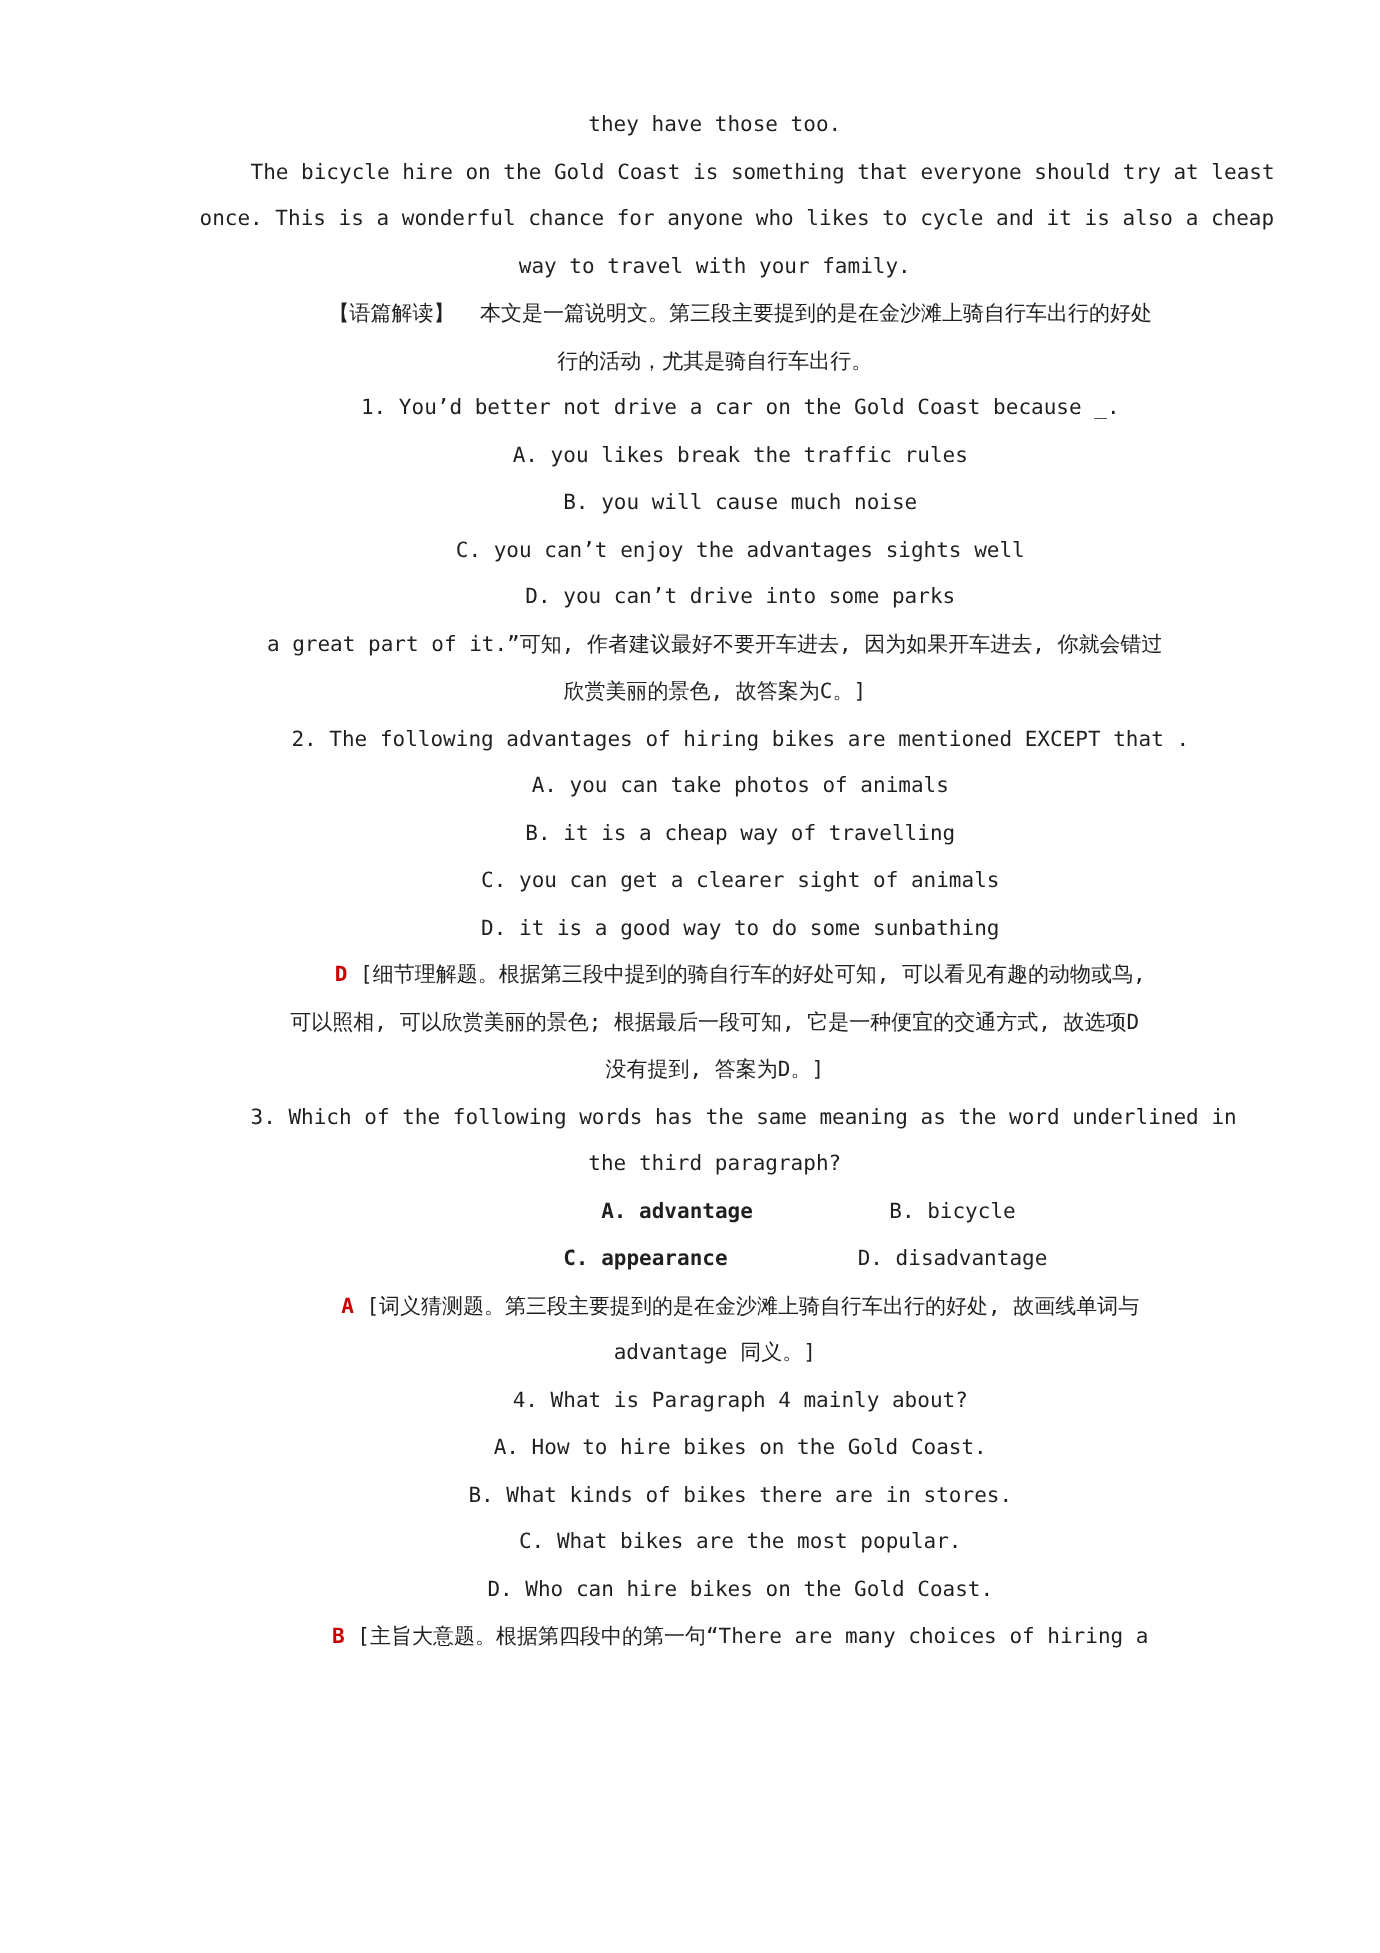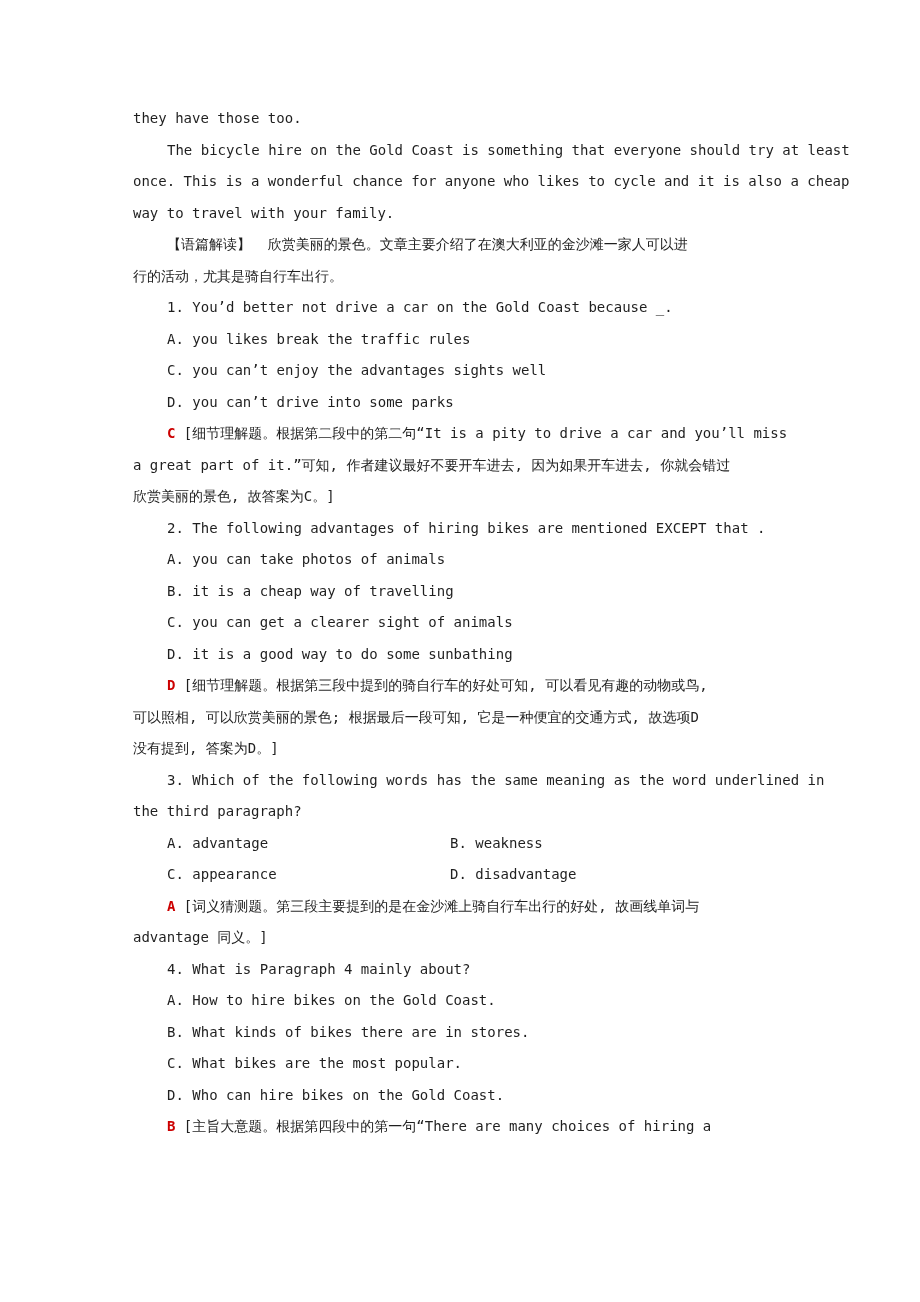--- a/index.html
+++ b/index.html
@@ -10,61 +10,62 @@
     overflow: hidden;
   }
   body {
     font-family: "DejaVu Sans Mono", "Liberation Mono", monospace;
     font-size: 14px;
     color: #1f1f1f;
   }
   .page {
     width: 920px;
     height: 1302px;
-    padding: 103px 100px 0 133px;
+    padding: 68px 100px 0 133px;
+    text-align: center;
   }
   .line {
     line-height: 31.5px;
     white-space: pre;
   }
   .line.indent {
     padding-left: 34px;
   }
   .run-b { font-weight: normal; }
   .run-r { font-weight: bold; color: var(--answer-red, #cc0000); }
-  .run-col { display: inline-block; width: 283px; }
+  .run-col { display: inline-block; width: 283px; font-weight: bold; }
 </style>
 </head>
 <body style="background: rgb(255, 255, 255); color: rgb(31, 31, 31);">
 
 <div class="page">
     <div class="line"><span>they have those too.</span></div>
     <div class="line indent"><span>The bicycle hire on the Gold Coast is something that everyone should try at least</span></div>
     <div class="line"><span>once. This is a wonderful chance for anyone who likes to cycle and it is also a cheap</span></div>
     <div class="line"><span>way to travel with your family.</span></div>
-    <div class="line indent"><span class="run-b">【语篇解读】</span><span>  欣赏美丽的景色。文章主要介绍了在澳大利亚的金沙滩一家人可以进</span></div>
+    <div class="line indent"><span class="run-b">【语篇解读】</span><span>  本文是一篇说明文。第三段主要提到的是在金沙滩上骑自行车出行的好处</span></div>
     <div class="line"><span>行的活动，尤其是骑自行车出行。</span></div>
     <div class="line indent"><span class="run-b">1.</span><span> You’d better not drive a car on the Gold Coast because _.</span></div>
     <div class="line indent"><span>A. you likes break the traffic rules</span></div>
+    <div class="line indent"><span>B. you will cause much noise</span></div>
     <div class="line indent"><span>C. you can’t enjoy the advantages sights well</span></div>
     <div class="line indent"><span>D. you can’t drive into some parks</span></div>
-    <div class="line indent"><span class="run-r">C</span><span> [细节理解题。根据第二段中的第二句“It is a pity to drive a car and you’ll miss</span></div>
     <div class="line"><span>a great part of it.”可知, 作者建议最好不要开车进去, 因为如果开车进去, 你就会错过</span></div>
     <div class="line"><span>欣赏美丽的景色, 故答案为C。]</span></div>
     <div class="line indent"><span class="run-b">2.</span><span> The following advantages of hiring bikes are mentioned EXCEPT that .</span></div>
     <div class="line indent"><span>A. you can take photos of animals</span></div>
     <div class="line indent"><span>B. it is a cheap way of travelling</span></div>
     <div class="line indent"><span>C. you can get a clearer sight of animals</span></div>
     <div class="line indent"><span>D. it is a good way to do some sunbathing</span></div>
     <div class="line indent"><span class="run-r">D</span><span> [细节理解题。根据第三段中提到的骑自行车的好处可知, 可以看见有趣的动物或鸟,</span></div>
     <div class="line"><span>可以照相, 可以欣赏美丽的景色; 根据最后一段可知, 它是一种便宜的交通方式, 故选项D</span></div>
     <div class="line"><span>没有提到, 答案为D。]</span></div>
     <div class="line indent"><span class="run-b">3.</span><span> Which of the following words has the same meaning as the word underlined in</span></div>
     <div class="line"><span>the third paragraph?</span></div>
-    <div class="line indent"><span class="run-col">A. advantage</span><span>B. weakness</span></div>
+    <div class="line indent"><span class="run-col">A. advantage</span><span>B. bicycle</span></div>
     <div class="line indent"><span class="run-col">C. appearance</span><span>D. disadvantage</span></div>
     <div class="line indent"><span class="run-r">A</span><span> [词义猜测题。第三段主要提到的是在金沙滩上骑自行车出行的好处, 故画线单词与</span></div>
     <div class="line"><span>advantage 同义。]</span></div>
     <div class="line indent"><span class="run-b">4.</span><span> What is Paragraph 4 mainly about?</span></div>
     <div class="line indent"><span>A. How to hire bikes on the Gold Coast.</span></div>
     <div class="line indent"><span>B. What kinds of bikes there are in stores.</span></div>
     <div class="line indent"><span>C. What bikes are the most popular.</span></div>
     <div class="line indent"><span>D. Who can hire bikes on the Gold Coast.</span></div>
     <div class="line indent"><span class="run-r">B</span><span> [主旨大意题。根据第四段中的第一句“There are many choices of hiring a</span></div>
   </div>

